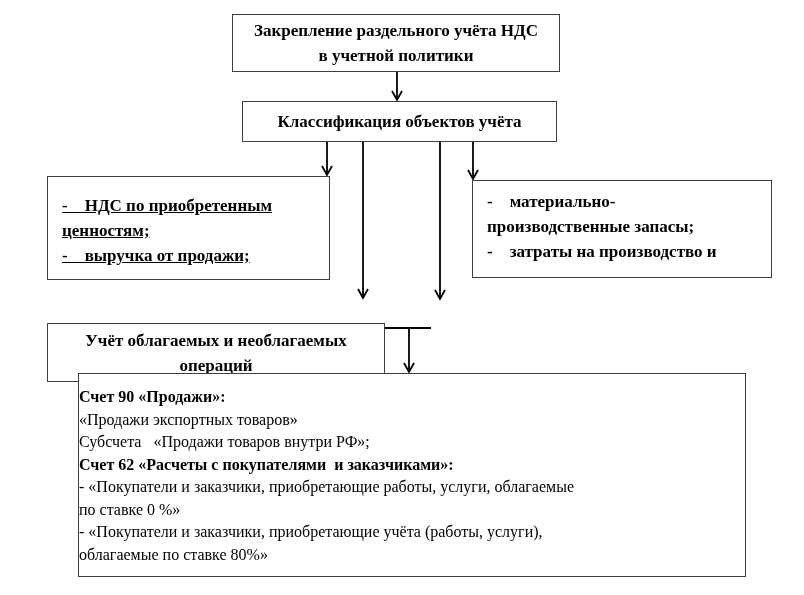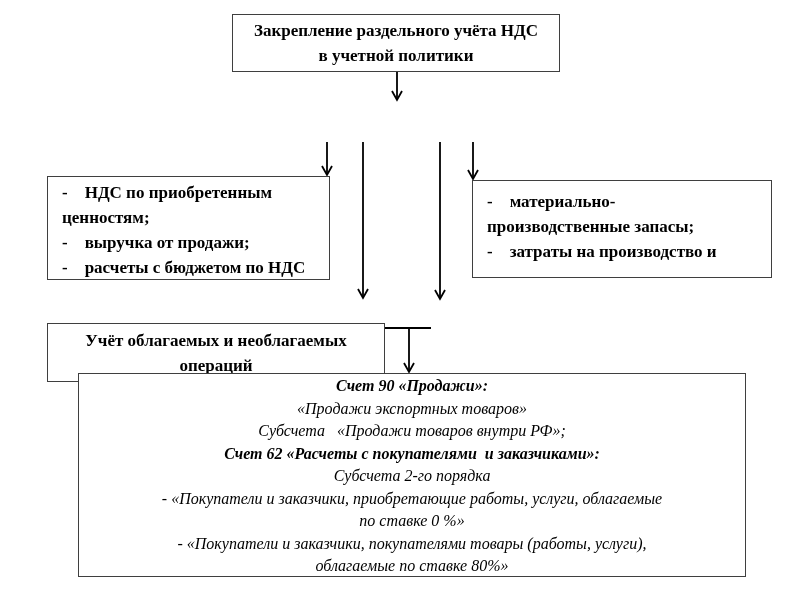--- a/index.html
+++ b/index.html
@@ -42,41 +42,40 @@
     left: 232px; top: 14px; width: 328px; height: 58px;
     font-size: 17px; font-weight: bold; line-height: 25px;
   }
   .box-classification {
     left: 242px; top: 101px; width: 315px; height: 41px;
     font-size: 17px; font-weight: bold;
   }
   .box-vat-items {
     left: 47px; top: 176px; width: 283px; height: 104px;
     font-size: 17px; font-weight: bold; line-height: 25px;
-    padding: 3px 6px 0 14px;
+    padding: 16px 6px 0 14px;
+    text-decoration: underline;
   }
   .box-inventory-items {
     left: 472px; top: 180px; width: 300px; height: 98px;
     font-size: 17px; font-weight: bold; line-height: 25px;
     padding: 8px 6px 0 14px;
   }
   .box-taxable-operations {
     left: 47px; top: 299px; width: 338px; height: 59px;
     font-size: 17px; font-weight: bold; line-height: 25px; margin-top: 24px;
   }
   .box-tax-rates {
     left: 430px; top: 300px; width: 327px; height: 57px;
     font-size: 17px; font-weight: bold; line-height: 25px;
   }
   .box-accounts {
     left: 78px; top: 373px; width: 668px; height: 204px;
     font-size: 16px; line-height: 22.5px;
-    text-align: center;
-    padding-top: 1px;
-    font-style: italic;
+    padding-top: 12px;
   }
   .box-accounts .bold { font-weight: bold; }
 </style>
 </head>
 <body>
 
 <div class="canvas">
 
   <svg class="connectors" viewBox="0 0 804 595" xmlns="http://www.w3.org/2000/svg">
     <g stroke="#000000" stroke-width="1.8" fill="none">
@@ -112,45 +111,46 @@
         <polyline points="404,363 409,372 414,363"></polyline>
       </g>
     </g>
   </svg>
 
   <div class="box box-policy centered">
     <div class="ln">Закрепление раздельного учёта НДС</div>
     <div class="ln">в учетной политики</div>
   </div>
 
+  <div class="box box-classification centered">
+    <div class="ln">Классификация объектов учёта</div>
+  </div>
 
   <div class="box box-vat-items">
     <div class="ln">-    НДС по приобретенным</div>
     <div class="ln">ценностям;</div>
     <div class="ln">-    выручка от продажи;</div>
-    <div class="ln">-    расчеты с бюджетом по НДС</div>
   </div>
 
   <div class="box box-inventory-items">
     <div class="ln">-    материально-</div>
     <div class="ln">производственные запасы;</div>
     <div class="ln">-    затраты на производство и</div>
   </div>
 
   <div class="box box-taxable-operations centered">
     <div class="ln">Учёт облагаемых и необлагаемых</div>
     <div class="ln">операций</div>
   </div>
 
 
   <div class="box box-accounts">
     <div class="ln bold">Счет 90 «Продажи»:</div>
     <div class="ln">«Продажи экспортных товаров»</div>
     <div class="ln">Субсчета   «Продажи товаров внутри РФ»;</div>
     <div class="ln bold">Счет 62 «Расчеты с покупателями  и заказчиками»:</div>
-    <div class="ln">Субсчета 2-го порядка</div>
     <div class="ln">- «Покупатели и заказчики, приобретающие работы, услуги, облагаемые</div>
     <div class="ln">по ставке 0 %»</div>
-    <div class="ln">- «Покупатели и заказчики, покупателями товары (работы, услуги),</div>
+    <div class="ln">- «Покупатели и заказчики, приобретающие учёта (работы, услуги),</div>
     <div class="ln">облагаемые по ставке 80%»</div>
   </div>
 
 </div>
 
 </body></html>

